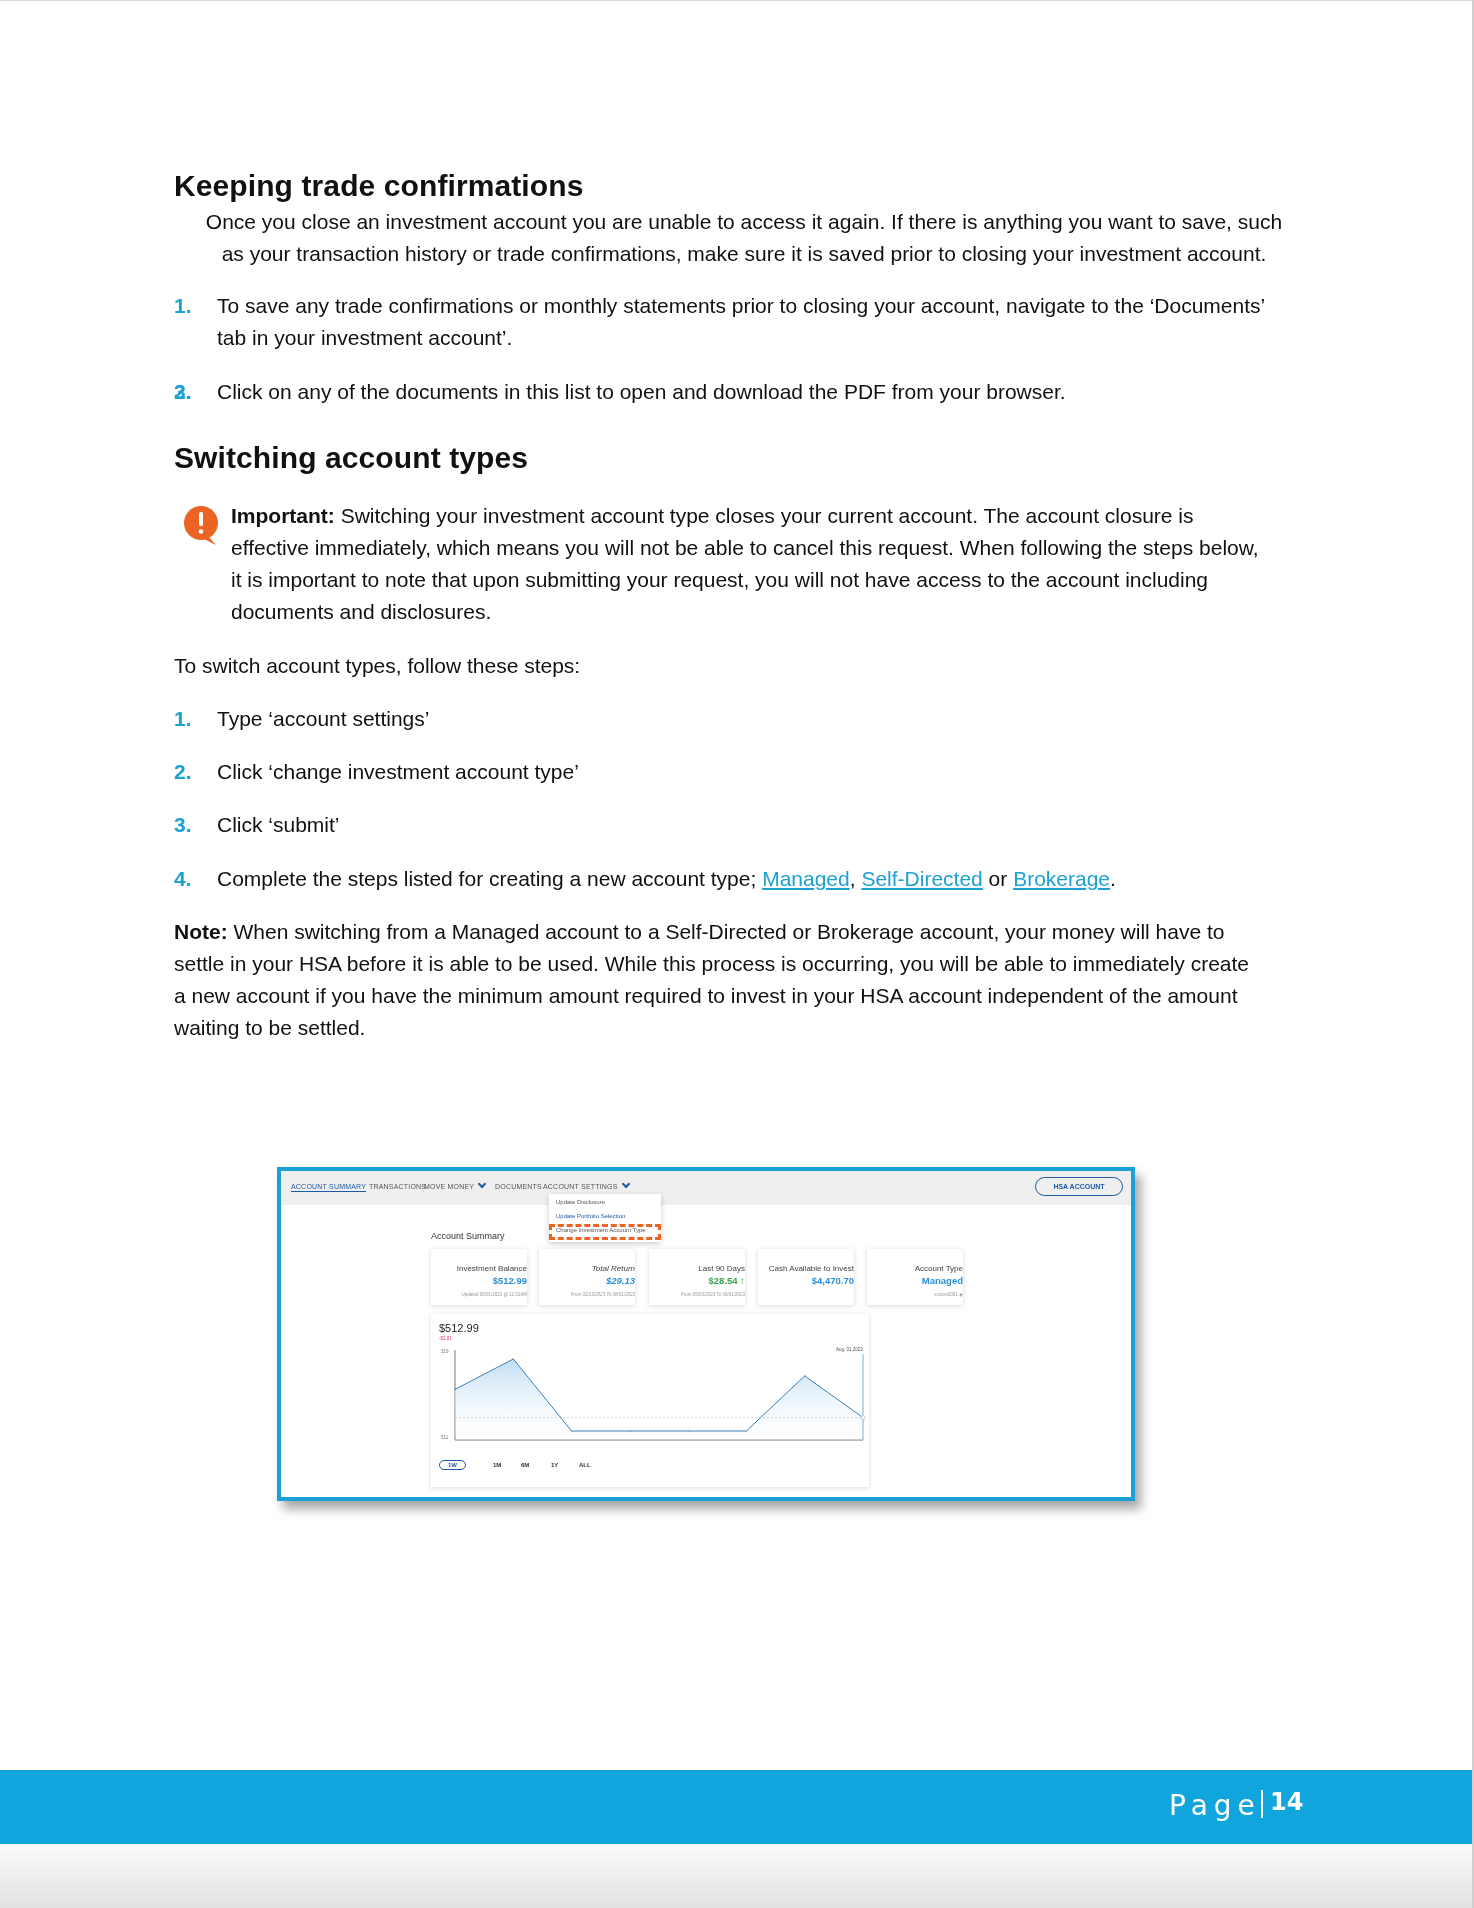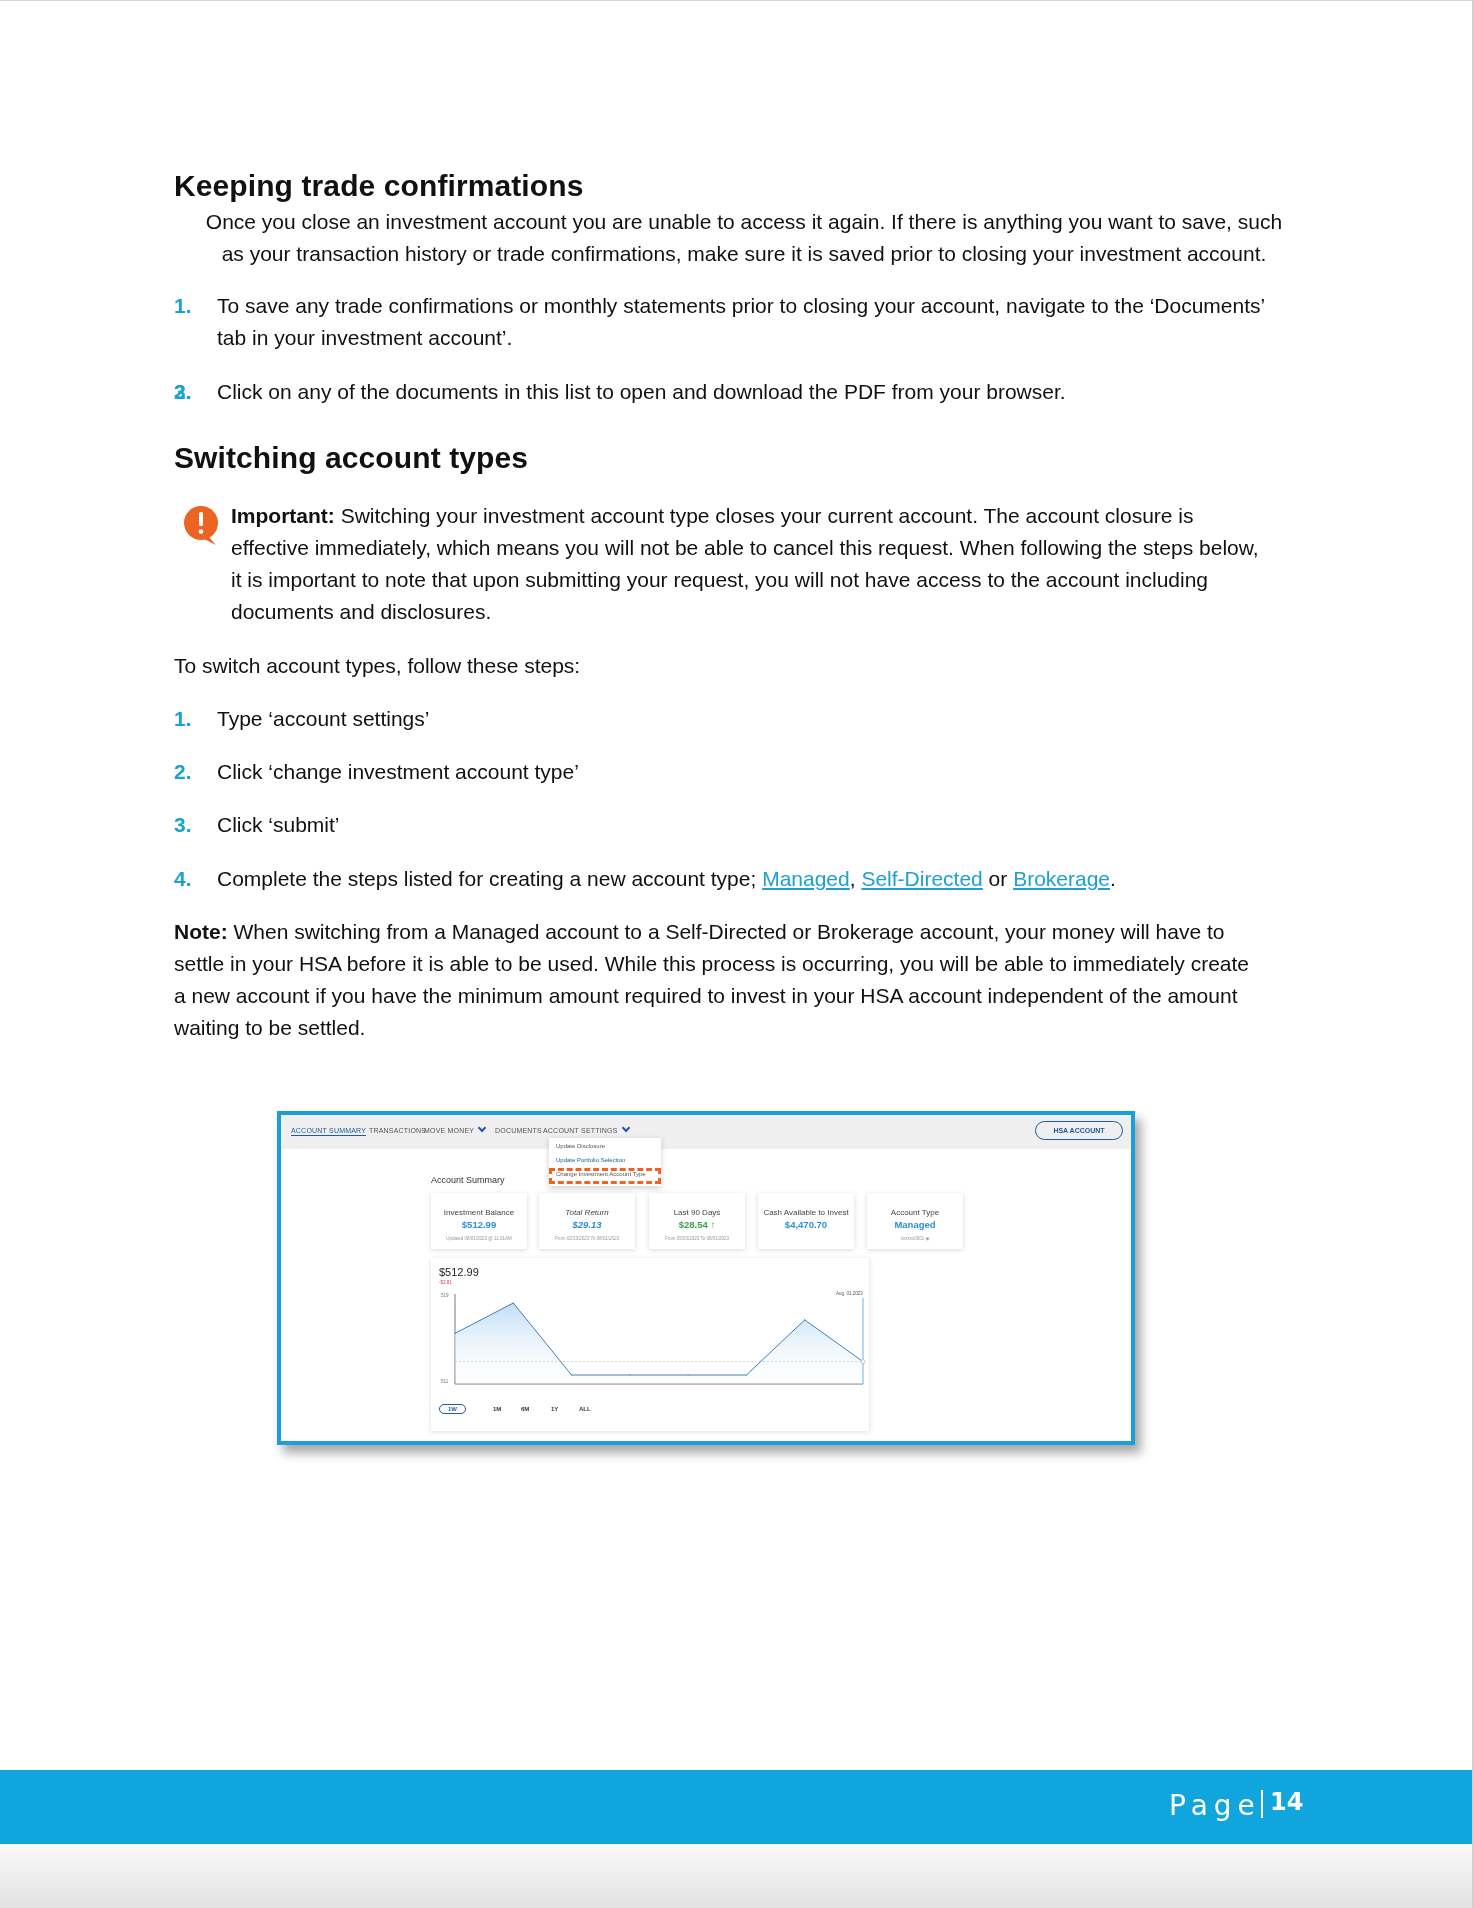--- a/index.html
+++ b/index.html
@@ -14,32 +14,32 @@
   .para b { font-weight: bold; }
   ol.steps { list-style: none; }
   ol.steps li { position: relative; padding-left: 43px; font-size: 21px; line-height: 32px; }
   ol.steps li .num { position: absolute; left: 0; top: 0; color: #1ba1d4; font-weight: bold; }
   a.link { color: #1ba1d4; text-decoration: underline; }
 
   .important { position: relative; padding-left: 57px; }
   .important .bubble { position: absolute; left: 8px; top: 5px; width: 38px; height: 44px; }
 
   
-  .shot { position: absolute; left: 277px; top: 1111px; width: 858px; height: 334px; border: 4px solid #1a9fd6; background: #fff; box-shadow: 6px 8px 10px rgba(0,0,0,0.35); overflow: hidden; }
+  .shot { position: absolute; left: 277px; top: 1167px; width: 858px; height: 334px; border: 4px solid #1a9fd6; background: #fff; box-shadow: 6px 8px 10px rgba(0,0,0,0.35); overflow: hidden; }
   .shot-nav { position: absolute; left: 0; top: 0; width: 100%; height: 34px; background: #efefef; }
   .nav-item { position: absolute; top: 12px; font-size: 7px; color: #555; letter-spacing: 0.2px; white-space: nowrap; }
   .nav-item.active { color: #1e5aa8; border-bottom: 1.5px solid #1e5aa8; padding-bottom: 1px; }
   .nav-chev { display: inline-block; width: 6px; height: 6px; border-right: 2px solid #1e5aa8; border-bottom: 2px solid #1e5aa8; transform: rotate(45deg); margin-left: 5px; position: relative; top: -2px; }
   .hsa-btn { position: absolute; left: 754px; top: 6px; width: 88px; height: 19px; border: 1.2px solid #1e5aa8; border-radius: 10px; font-size: 7px; font-weight: bold; color: #1e5aa8; text-align: center; line-height: 17px; }
   .dropdown { position: absolute; left: 268px; top: 23px; width: 112px; height: 48px; background: #fff; box-shadow: 0 2px 6px rgba(0,0,0,0.2); }
   .dd-item { position: absolute; left: 7px; font-size: 6px; color: #555; white-space: nowrap; }
   .dd-item.hl { color: #1e5aa8; }
   .dd-box { position: absolute; left: 0; top: 30px; width: 112px; height: 16px; border: 3px dashed #ec6424; }
   .acct-summary-title { position: absolute; left: 150px; top: 60px; font-size: 9px; color: #333; }
-  .card { position: absolute; top: 78px; width: 96px; height: 56px; background: #fff; box-shadow: 0 1px 5px rgba(0,0,0,0.15); text-align: center; }
+  .card { position: absolute; top: 78px; width: 96px; height: 56px; background: #fff; box-shadow: 0 1px 5px rgba(0,0,0,0.15); text-align: right; }
   .card .lbl { font-size: 8px; color: #444; margin-top: 15px; }
   .card .val { font-size: 9.5px; font-weight: bold; color: #2b8fd6; margin-top: 2px; }
   .card .val.green { color: #3aa34a; }
   .card .foot { font-size: 4.5px; color: #999; margin-top: 6px; }
   .chart-card { position: absolute; left: 150px; top: 143px; width: 438px; height: 173px; background: #fff; box-shadow: 0 1px 5px rgba(0,0,0,0.15); }
   .chart-val { position: absolute; left: 8px; top: 8px; font-size: 11px; color: #222; }
   .chart-chg { position: absolute; left: 8px; top: 22px; font-size: 4.5px; color: #e0405a; }
   .range-btn { position: absolute; top: 148px; font-size: 6px; font-weight: bold; color: #333; }
   .range-btn.active { color: #1e5aa8; border: 1px solid #1e5aa8; border-radius: 7px; padding: 1px 8px; top: 146px; }
 

